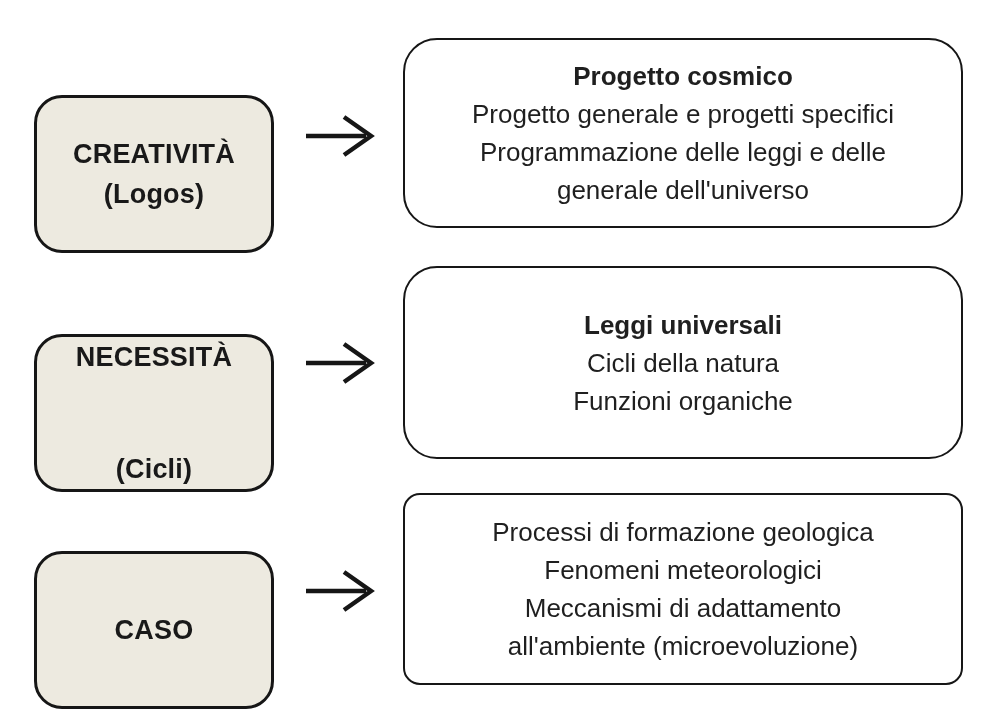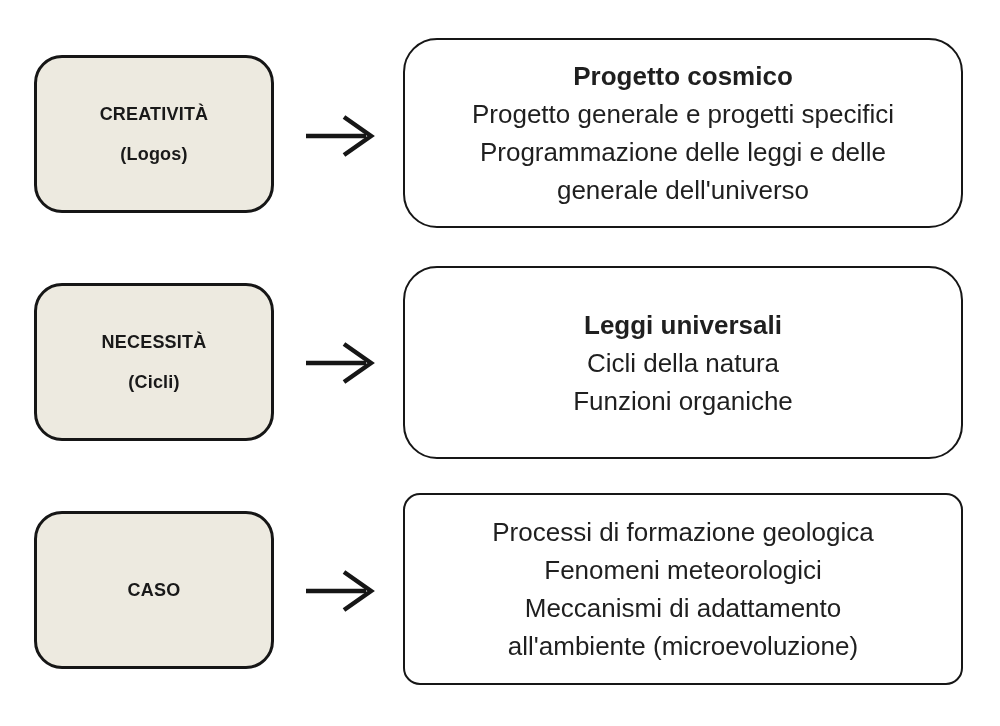--- a/index.html
+++ b/index.html
@@ -23,24 +23,25 @@
     height: 158px;
     background: #edeae0;
     border: 3px solid #161616;
     border-radius: 28px;
     display: flex;
     flex-direction: column;
     align-items: center;
     justify-content: center;
     text-align: center;
     font-weight: 700;
-    font-size: 18px;
+    font-size: 27px;
     line-height: 40px;
     letter-spacing: 0.2px;
     color: #191919;
+    margin-top: 40px;
   }
   .target-box {
     left: 403px;
     width: 560px;
     background: #ffffff;
     border: 2.5px solid #161616;
     border-radius: 34px;
     display: flex;
     flex-direction: column;
     align-items: center;
@@ -54,21 +55,21 @@
   .target-title { font-weight: 700; }
   .arrow {
     position: absolute;
     left: 304px;
     width: 72px;
     height: 46px;
   }
   .arrow svg { display: block; width: 100%; height: 100%; }
   
   .r1-src { top: 55px; }
-  .r2-src { top: 283px; }
+  .r2-src { top: 294px; justify-content: space-between; }
   .r3-src { top: 511px; }
   .r1-tgt { top: 38px;  height: 190px; }
   .r2-tgt { top: 266px; height: 193px; }
   .r3-tgt { top: 493px; height: 192px; border-radius: 17px; }
   .r1-arrow { top: 113px; }
   .r2-arrow { top: 340px; }
   .r3-arrow { top: 568px; }
 </style>
 </head>
 <body>

